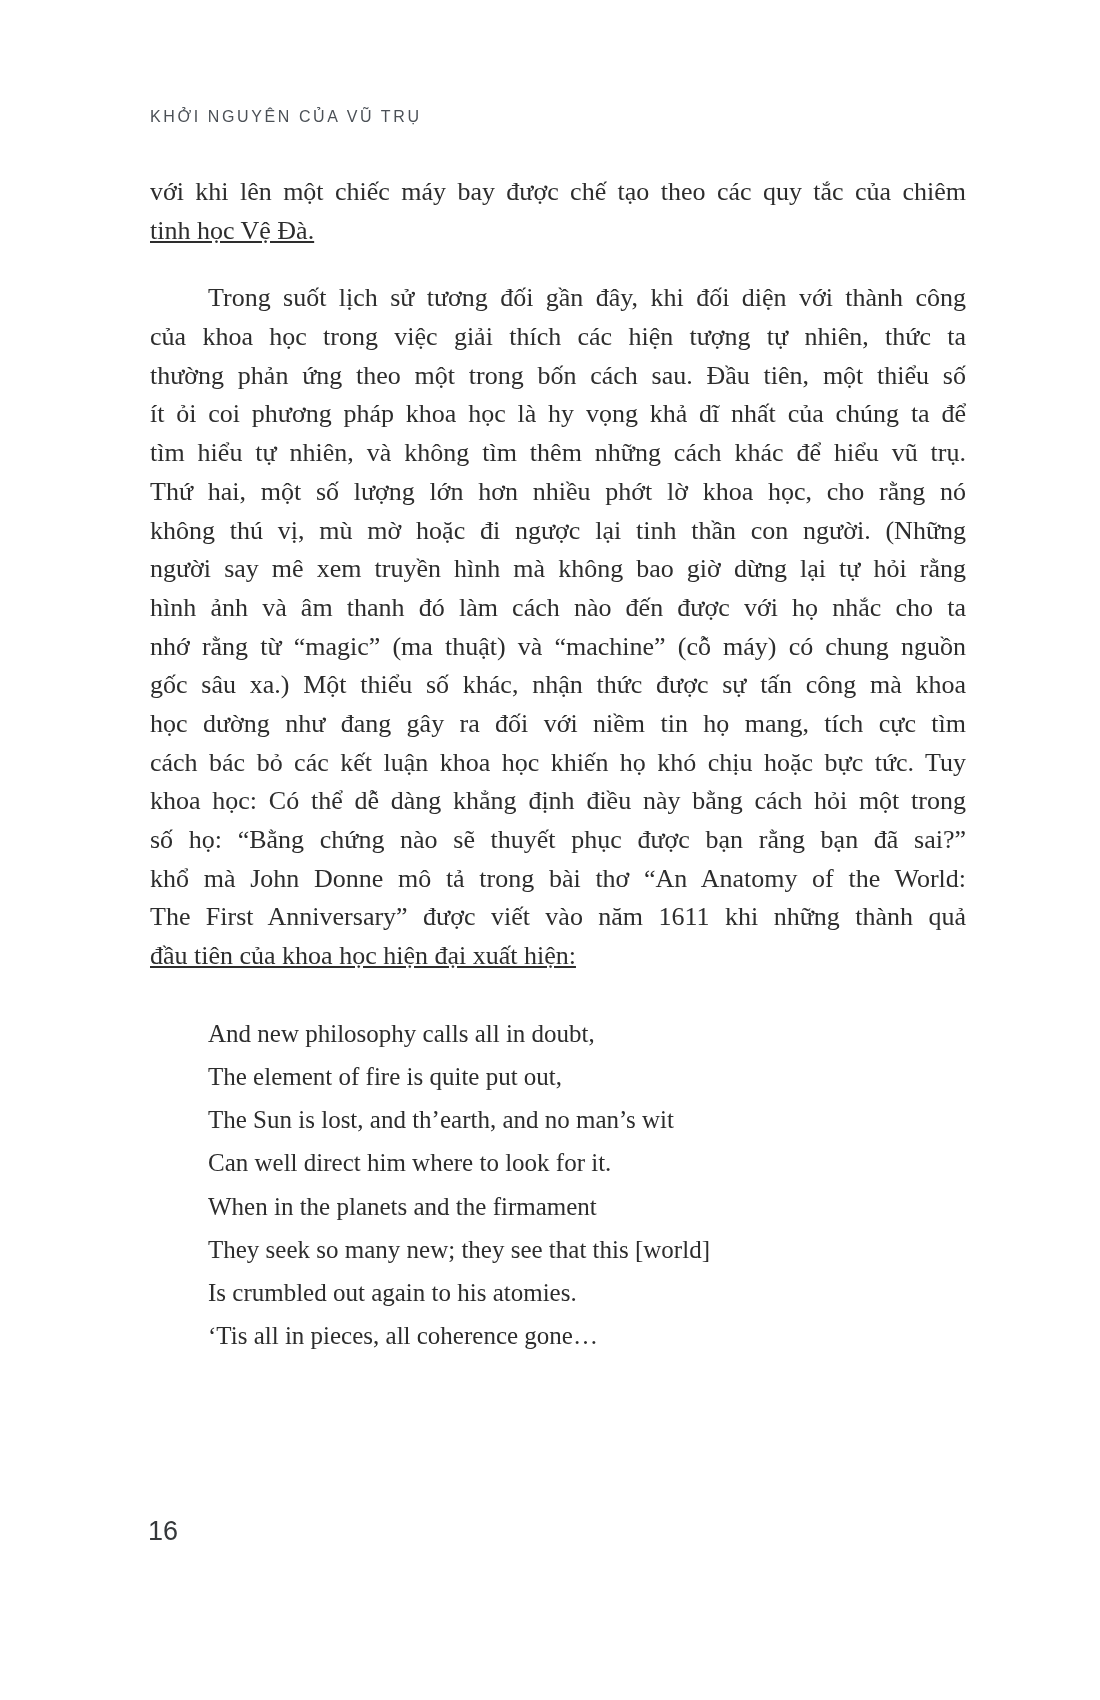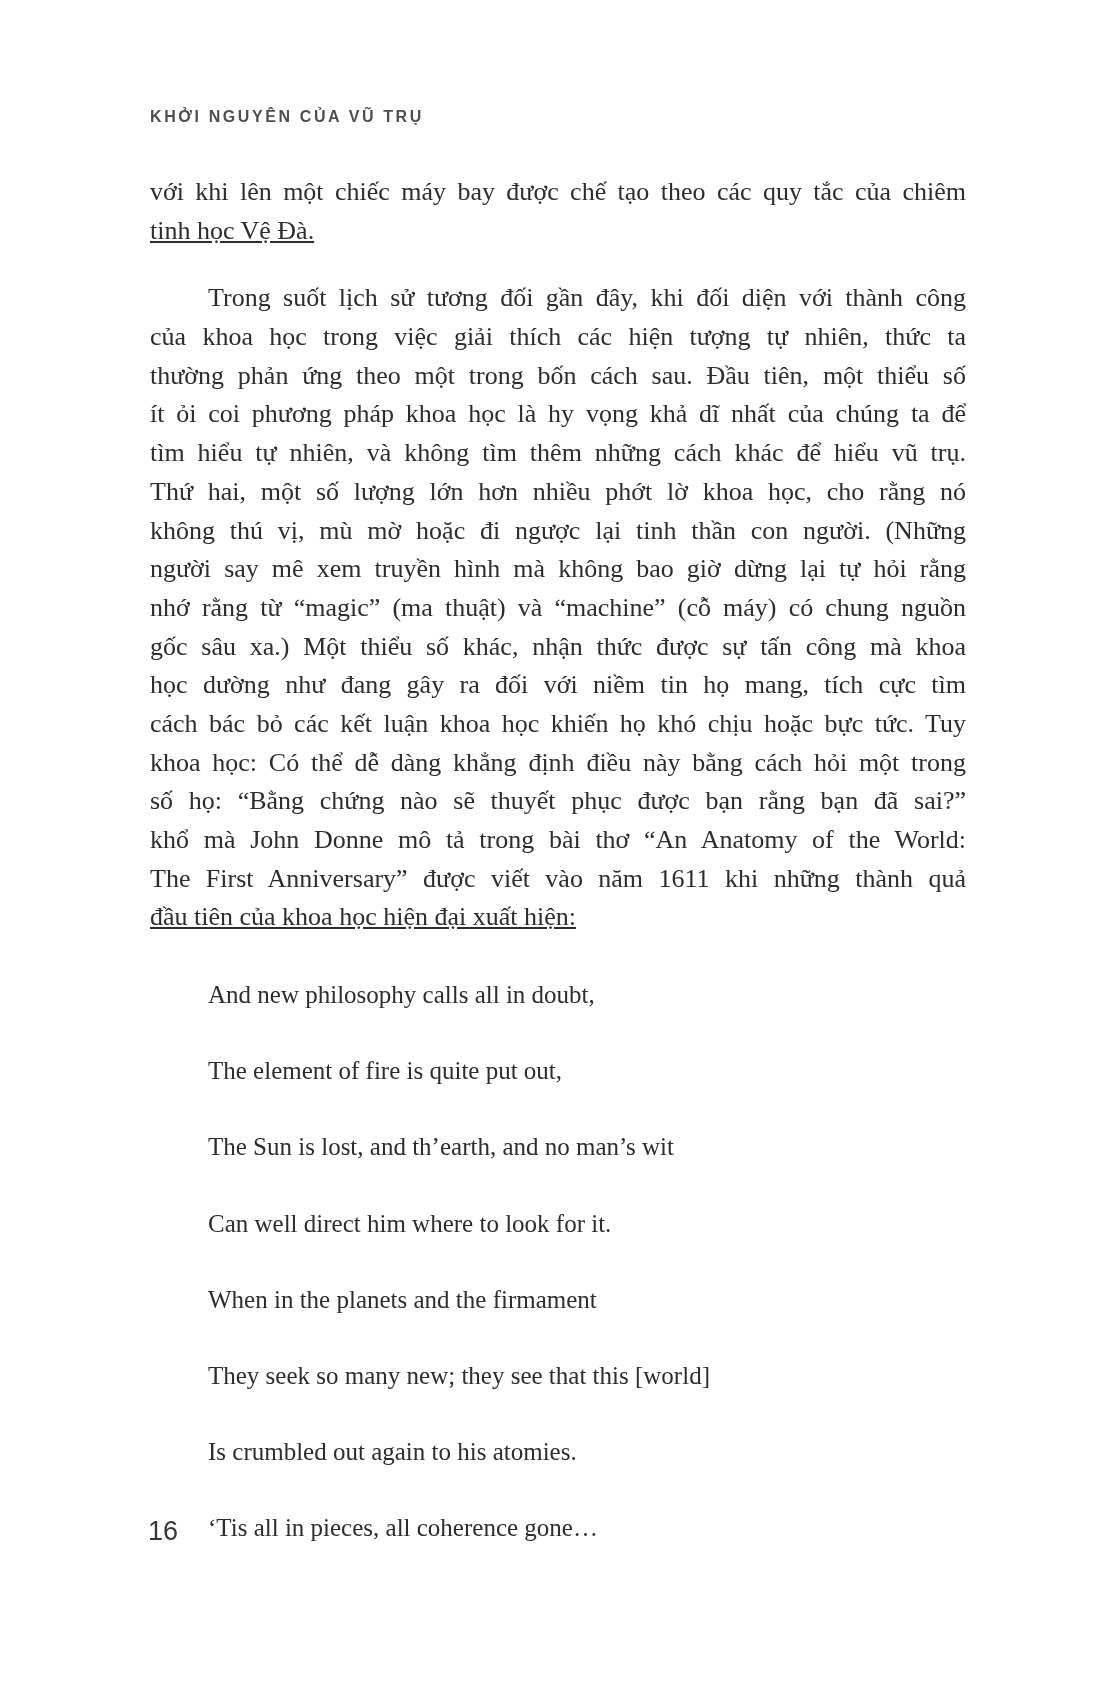--- a/index.html
+++ b/index.html
@@ -14,21 +14,21 @@
     background: var(--bg, #ffffff);
     overflow: hidden;
     font-family: "Liberation Serif", "DejaVu Serif", serif;
   }
   .running-head {
     position: absolute;
     left: 150px;
     top: 108px;
     font-family: "Liberation Sans", "DejaVu Sans", sans-serif;
     font-size: 16px;
-    font-weight: 700;
+    font-weight: 400;
     letter-spacing: 2.6px;
     color: var(--heading, #4b5056);
     text-transform: uppercase;
     white-space: nowrap;
   }
   .text-block {
     position: absolute;
     left: 150px;
     top: 173px;
     width: 816px;
@@ -57,21 +57,20 @@
   .poem {
     margin-top: 36px;
     padding-left: 58px;
     font-size: 25px;
     line-height: 43.2px;
     color: var(--ink, #2d2d2d);
   }
   .poem .poem-line {
     height: 43.2px;
     text-align: left;
-    margin-top: 33px;
   }
   .page-number {
     position: absolute;
     left: 148px;
     top: 1516px;
     font-family: "Liberation Sans", "DejaVu Sans", sans-serif;
     font-size: 27px;
     font-weight: 400;
     color: var(--folio, #35383b);
   }
@@ -92,20 +91,21 @@
 
     <div class="para para-2">
         <div class="jline">Trong suốt lịch sử tương đối gần đây, khi đối diện với thành công</div>
         <div class="jline">của khoa học trong việc giải thích các hiện tượng tự nhiên, thức ta</div>
         <div class="jline">thường phản ứng theo một trong bốn cách sau. Đầu tiên, một thiểu số</div>
         <div class="jline">ít ỏi coi phương pháp khoa học là hy vọng khả dĩ nhất của chúng ta để</div>
         <div class="jline">tìm hiểu tự nhiên, và không tìm thêm những cách khác để hiểu vũ trụ.</div>
         <div class="jline">Thứ hai, một số lượng lớn hơn nhiều phớt lờ khoa học, cho rằng nó</div>
         <div class="jline">không thú vị, mù mờ hoặc đi ngược lại tinh thần con người. (Những</div>
         <div class="jline">người say mê xem truyền hình mà không bao giờ dừng lại tự hỏi rằng</div>
+        <div class="jline">hình ảnh và âm thanh đó làm cách nào đến được với họ nhắc cho ta</div>
         <div class="jline">nhớ rằng từ “magic” (ma thuật) và “machine” (cỗ máy) có chung nguồn</div>
         <div class="jline">gốc sâu xa.) Một thiểu số khác, nhận thức được sự tấn công mà khoa</div>
         <div class="jline">học dường như đang gây ra đối với niềm tin họ mang, tích cực tìm</div>
         <div class="jline">cách bác bỏ các kết luận khoa học khiến họ khó chịu hoặc bực tức. Tuy</div>
         <div class="jline">khoa học: Có thể dễ dàng khẳng định điều này bằng cách hỏi một trong</div>
         <div class="jline">số họ: “Bằng chứng nào sẽ thuyết phục được bạn rằng bạn đã sai?”</div>
         <div class="jline">khổ mà John Donne mô tả trong bài thơ “An Anatomy of the World:</div>
         <div class="jline">The First Anniversary” được viết vào năm 1611 khi những thành quả</div>
         <div class="jline last-line">đầu tiên của khoa học hiện đại xuất hiện:</div>
       </div>

